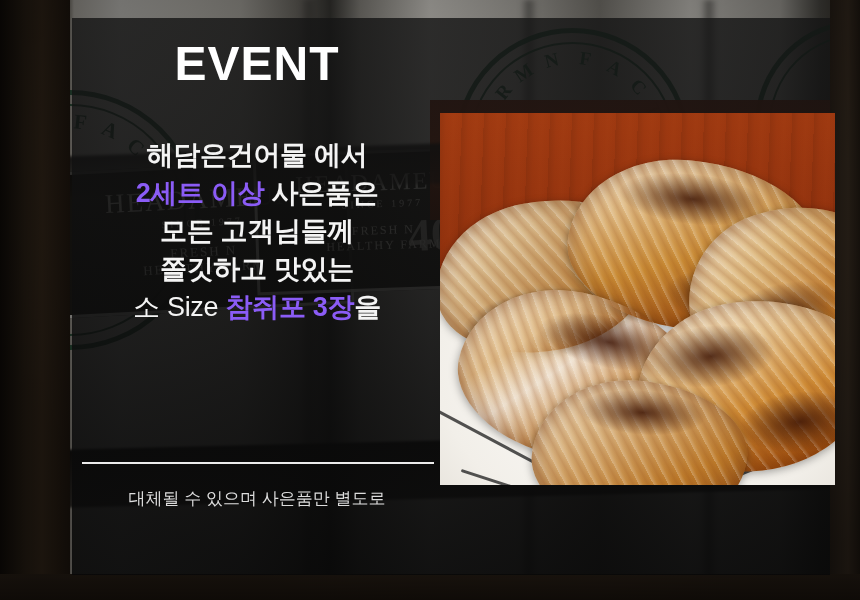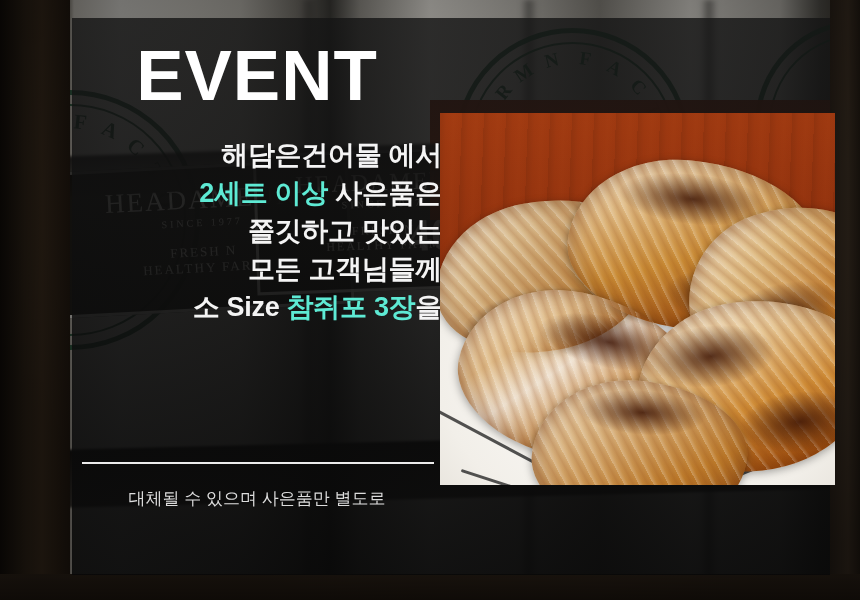--- a/index.html
+++ b/index.html
@@ -45,26 +45,26 @@
   .darken-veil{position:absolute;inset:0;background:
      radial-gradient(ellipse at 60% 35%,rgba(0,0,0,.18),rgba(0,0,0,.55) 75%);}
 
   
   .panel{position:absolute;left:72px;top:18px;width:758px;height:557px;
     background:linear-gradient(180deg,rgba(20,20,20,.80) 0%,rgba(14,14,14,.84) 45%,rgba(8,8,8,.90) 100%);}
 
   
   .text-col{position:absolute;left:72px;top:18px;width:370px;height:557px;text-align:center;}
   .event-title{position:absolute;left:0;top:22px;width:370px;
-    color:#ffffff;font-size:71px;font-weight:bold;letter-spacing:1px;line-height:1;}
-  .copy-block{position:absolute;left:0;top:118px;width:370px;text-align:right;}
+    color:#ffffff;font-size:48px;font-weight:bold;letter-spacing:1px;line-height:1;}
+  .copy-block{position:absolute;left:0;top:118px;width:370px;}
   .copy-line{color:#f4f4f4;font-size:27px;line-height:38px;font-weight:bold;
     letter-spacing:-.3px;white-space:nowrap;}
-  .copy-line .hl{color:#5eead4;}
-  .copy-line .plain{font-weight:bold;}
+  .copy-line .hl{color:#8b5cf6;}
+  .copy-line .plain{font-weight:normal;}
   .divider{position:absolute;left:10px;top:444px;width:352px;height:2px;background:#ffffff;opacity:.92;}
   .fine-block{position:absolute;left:0;top:468px;width:370px;}
   .fine-line{color:#dcdcdc;font-size:17px;line-height:26px;font-weight:normal;white-space:nowrap;}
 
   
   .photo{position:absolute;left:440px;top:113px;width:395px;height:372px;overflow:hidden;
     background:#8d3411;}
   .wood-bg{position:absolute;inset:0;
     background:linear-gradient(175deg,#a03a11 0%,#8e300d 40%,#6d240a 75%,#4a1806 100%);}
   .wood-grain{position:absolute;inset:0;opacity:.35;
@@ -151,22 +151,22 @@
 
   <div class="text-col">
 
     <div class="event-title">EVENT</div>
 
     <div class="copy-block">
       <div class="copy-line">해담은건어물 에서</div>
       <div class="copy-line">
         <span class="hl">2세트 이상</span><span> 사은품은</span>
       </div>
+      <div class="copy-line">모든 고객님들께</div>
       <div class="copy-line">쫄깃하고 맛있는</div>
-      <div class="copy-line">모든 고객님들께</div>
       <div class="copy-line">
         <span class="plain">소 Size </span><span class="hl">참쥐포 3장</span><span>을</span>
       </div>
     </div>
 
     <div class="divider"></div>
 
     <div class="fine-block">
       <div class="fine-line">대체될 수 있으며  사은품만 별도로</div>
     </div>

